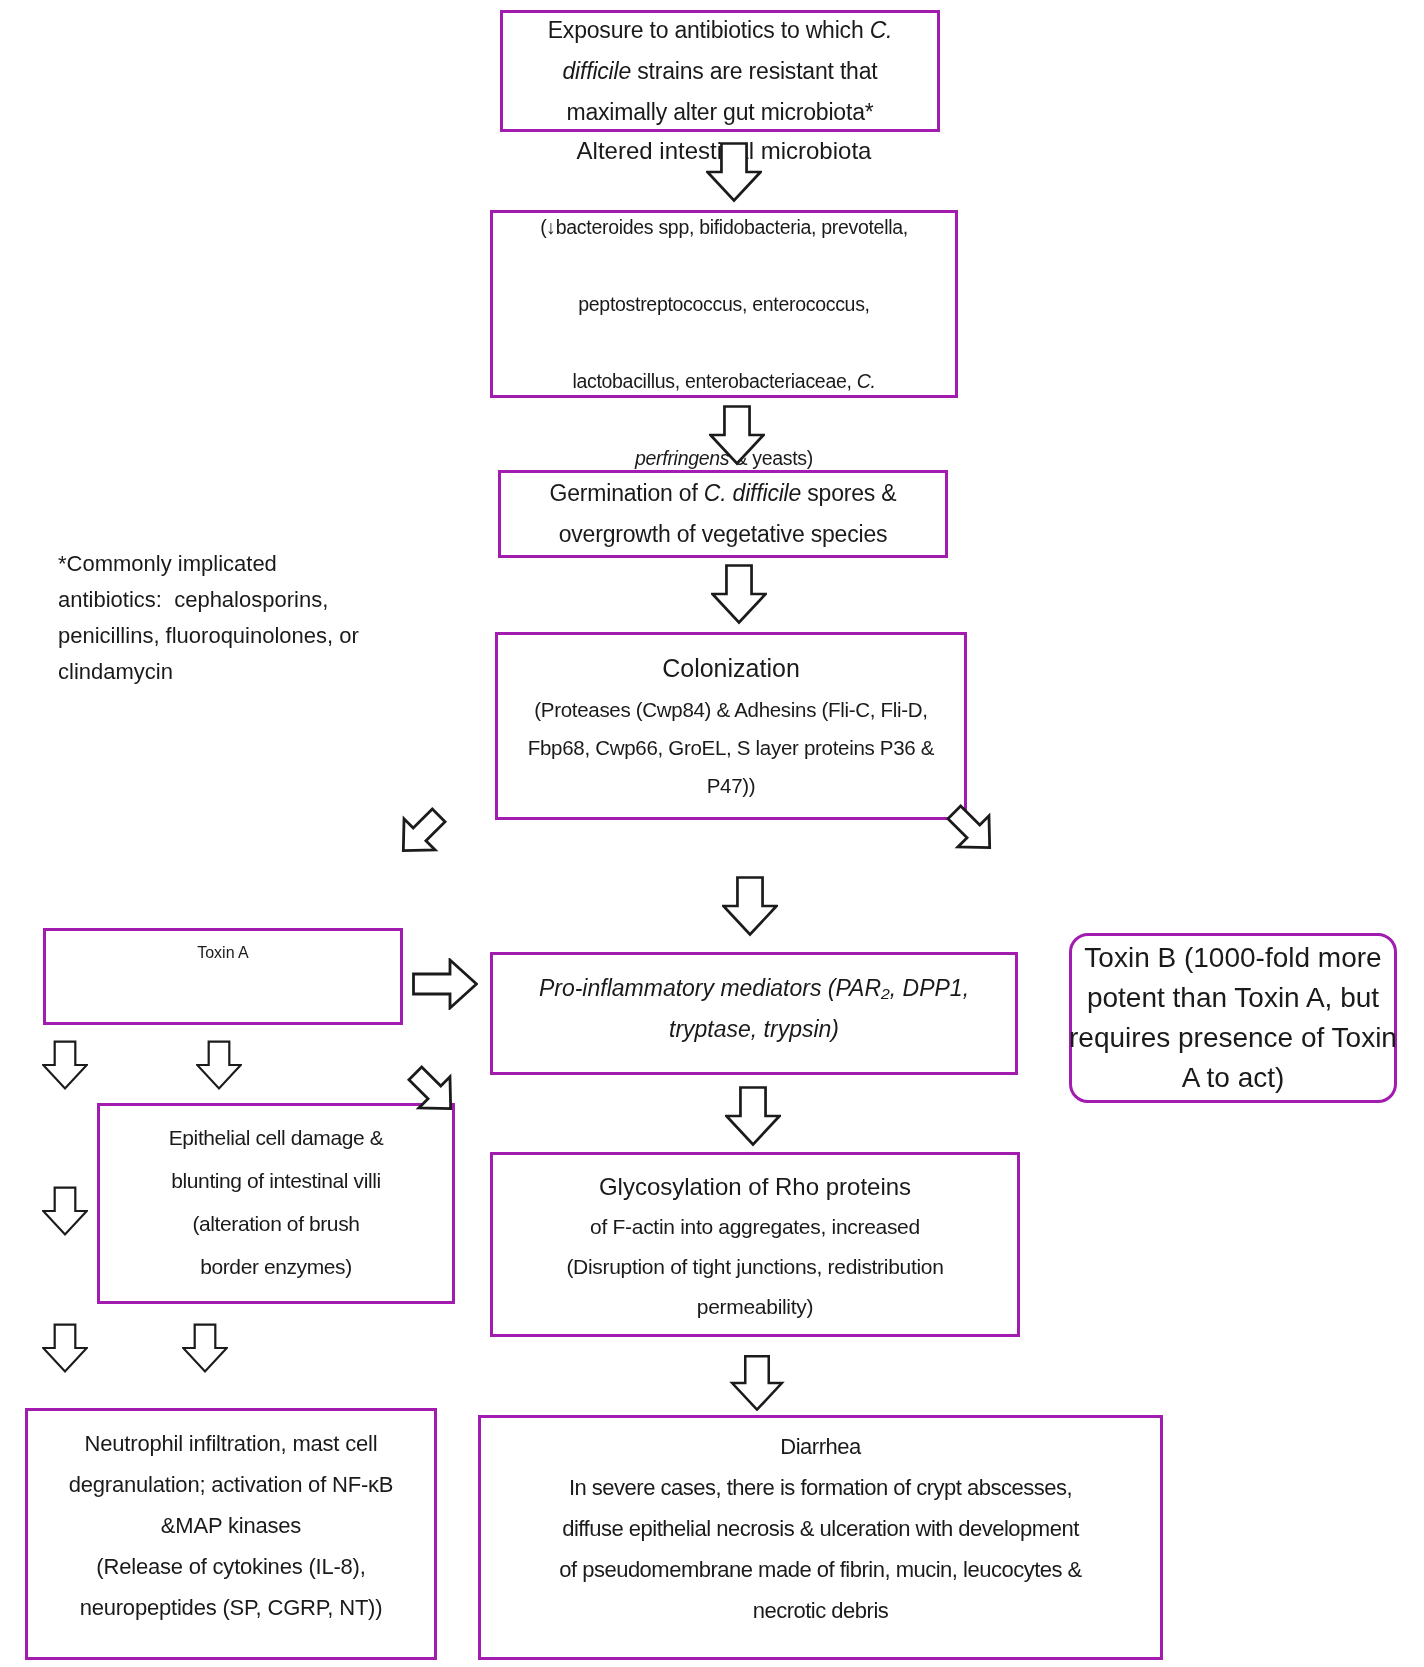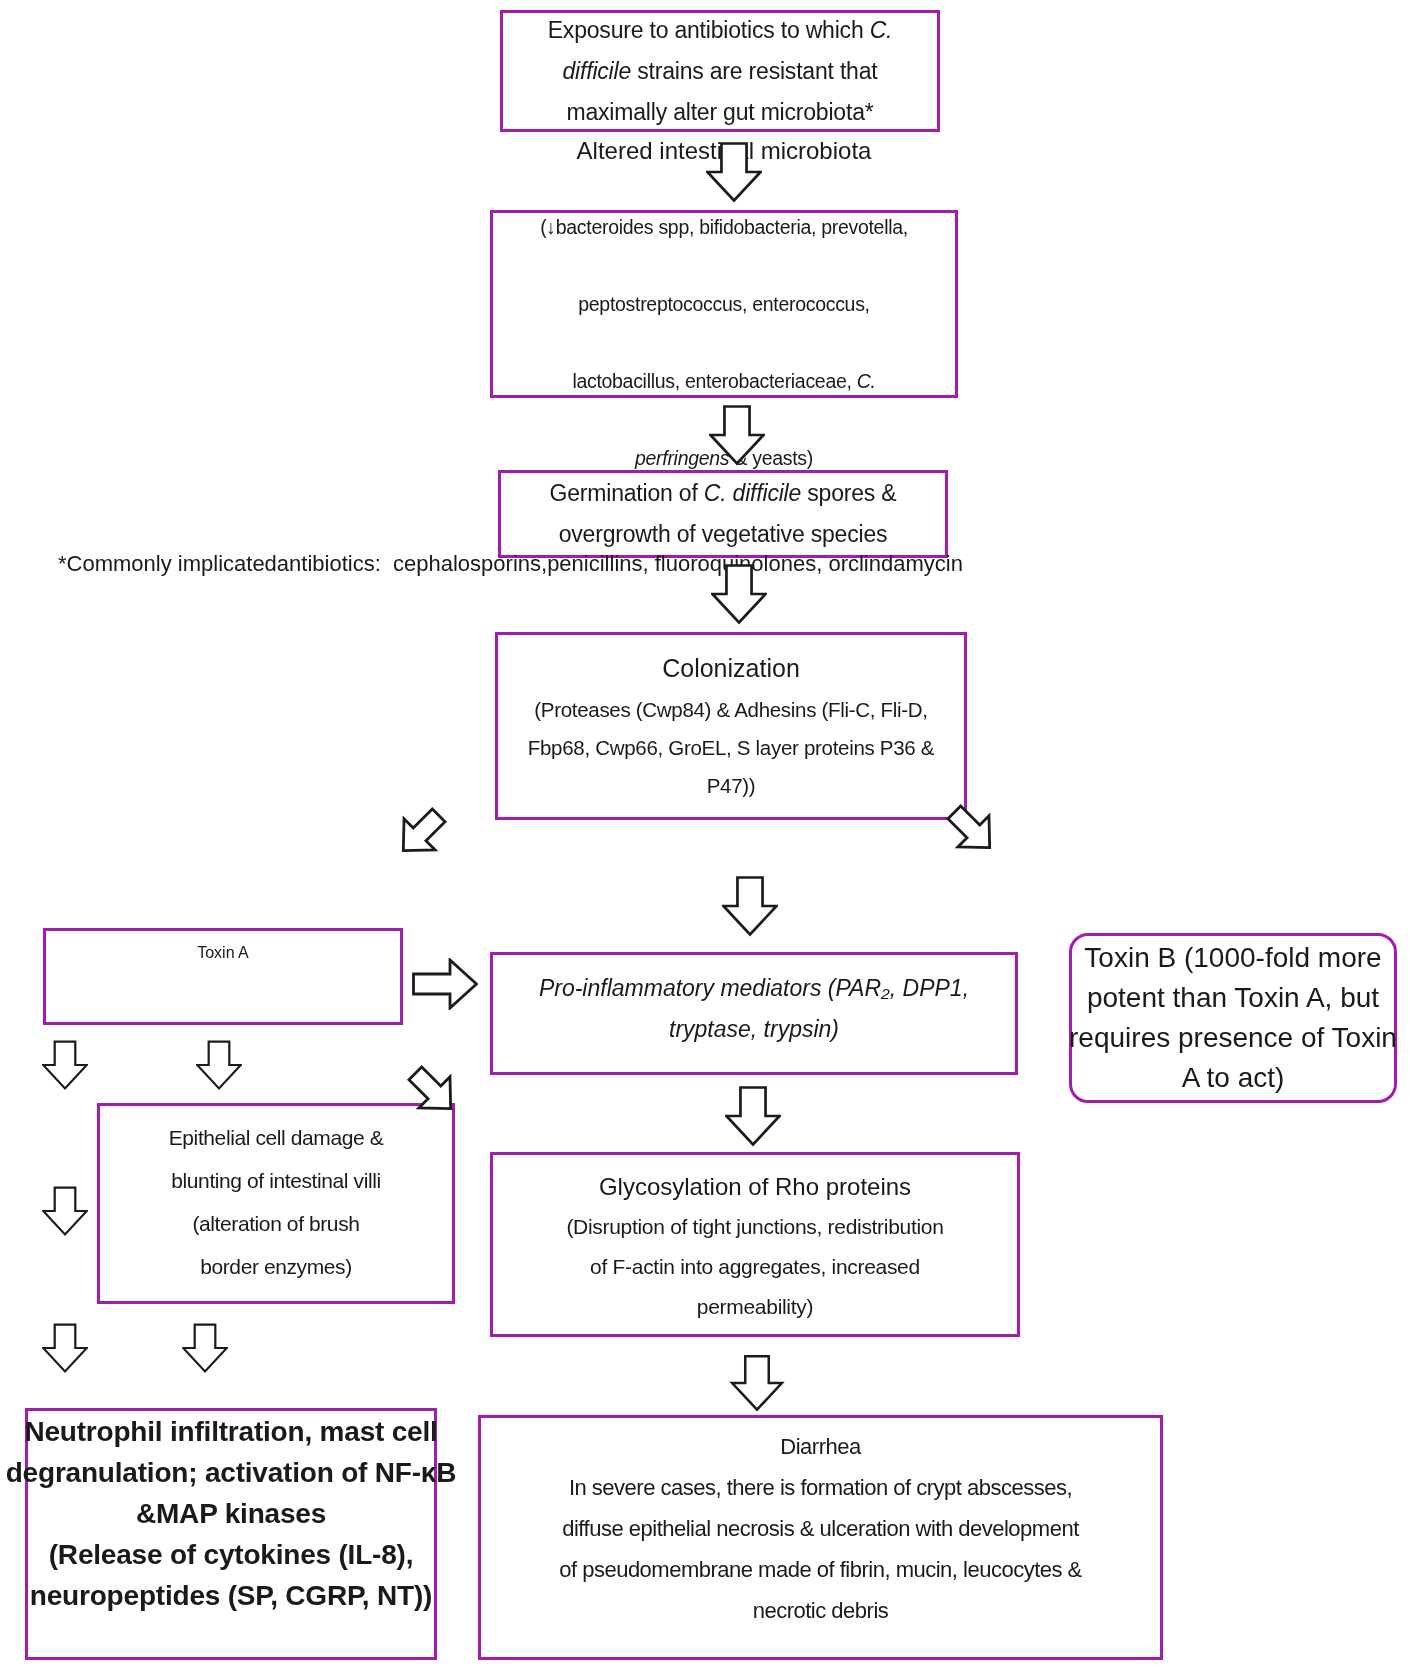--- a/index.html
+++ b/index.html
@@ -24,25 +24,25 @@
   .b-altered .ttl{font-size:24px;letter-spacing:0;}
   .b-germ{font-size:23px;line-height:41px;letter-spacing:-0.2px;}
   .b-colon{font-size:20.5px;line-height:38px;letter-spacing:-0.3px;padding-top:10px;}
   .b-colon .ttl{font-size:25px;line-height:46px;letter-spacing:0;}
   .b-toxa{font-size:16px;padding-top:13px;}
   .b-pro{font-size:23px;line-height:41px;padding-top:13px;font-style:italic;}
   .b-toxb{font-size:28px;line-height:40px;border-radius:19px;}
   .b-epi{font-size:21px;line-height:43px;letter-spacing:-0.4px;padding-top:10px;}
   .b-glyco{font-size:21px;line-height:40px;letter-spacing:-0.3px;padding-top:12px;}
   .b-glyco .ttl{font-size:24px;letter-spacing:0;}
-  .b-neutro{font-size:28px;line-height:41px;letter-spacing:-0.2px;padding-top:0;font-weight:bold;}
+  .b-neutro{font-size:22px;line-height:41px;letter-spacing:-0.2px;padding-top:12px;}
   .b-diar{font-size:22px;line-height:41px;letter-spacing:-0.5px;padding-top:8px;}
   .note{
     position:absolute;font-size:22px;line-height:36px;text-align:center;
-    display:flex;align-items:center;
+    display:flex;flex-direction:column;align-items:flex-start;
   }
 </style>
 </head>
 <body>
 
 <div id="canvas">
 
   <div class="box b-exposure" style="left:500px;top:10px;width:440px;height:122px;">
     <div class="line"><span>Exposure to antibiotics to which </span><span class="it">C.</span></div>
     <div class="line"><span class="it">difficile</span><span> strains are resistant that</span></div>
@@ -94,22 +94,22 @@
 
   <div class="box top b-epi" style="left:97px;top:1103px;width:358px;height:201px;">
     <div class="line">Epithelial cell damage &amp;</div>
     <div class="line">blunting of intestinal villi</div>
     <div class="line">(alteration of brush</div>
     <div class="line">border enzymes)</div>
   </div>
 
   <div class="box top b-glyco" style="left:490px;top:1152px;width:530px;height:185px;">
     <div class="line ttl">Glycosylation of Rho proteins</div>
+    <div class="line">of F-actin into aggregates, increased</div>
     <div class="line">(Disruption of tight junctions, redistribution</div>
-    <div class="line">of F-actin into aggregates, increased</div>
     <div class="line">permeability)</div>
   </div>
 
   <div class="box top b-neutro" style="left:25px;top:1408px;width:412px;height:252px;">
     <div class="line">Neutrophil infiltration, mast cell</div>
     <div class="line">degranulation; activation of NF-κB</div>
     <div class="line">&amp;MAP kinases</div>
     <div class="line">(Release of cytokines (IL-8),</div>
     <div class="line">neuropeptides (SP, CGRP, NT))</div>
   </div>

